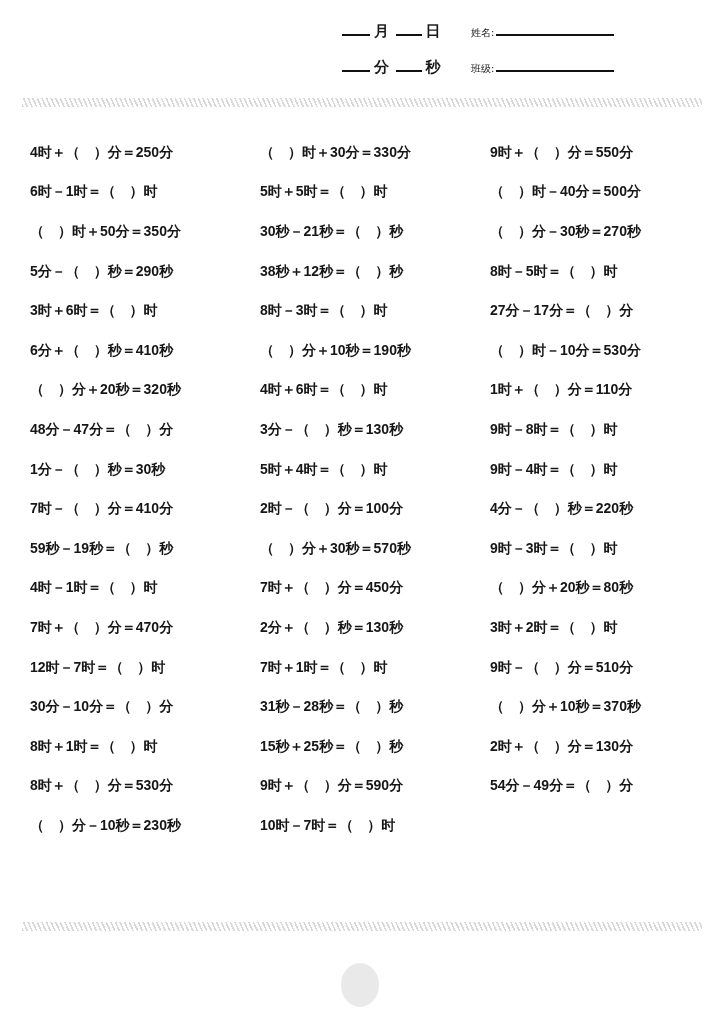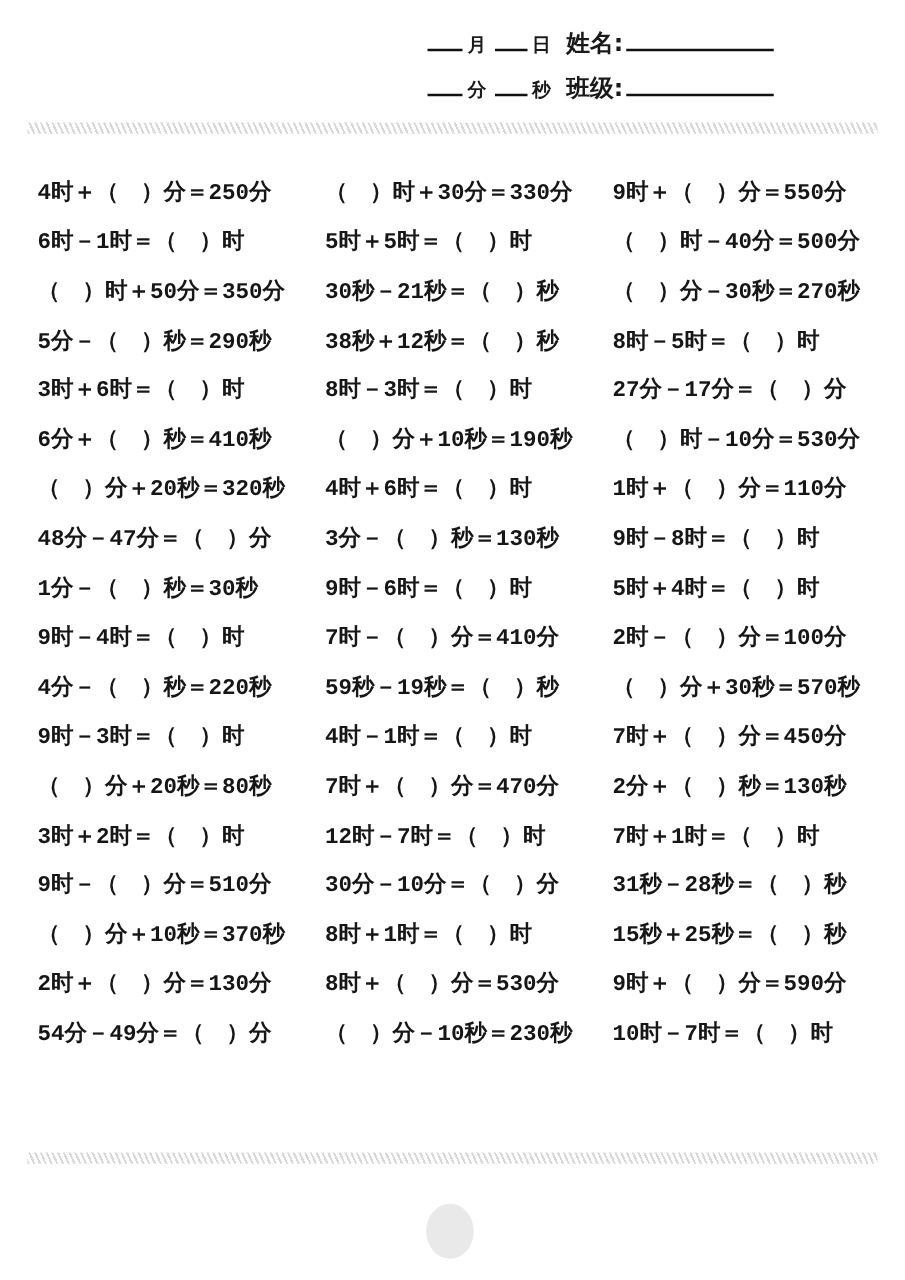--- a/index.html
+++ b/index.html
@@ -45,23 +45,23 @@
     margin: 0 4px 3px 0;
   }
   .hdr-blank.short { width: 26px; margin-left: 6px; }
   .hdr-unit {
     font-size: 15px;
     font-weight: 700;
     letter-spacing: .5px;
     font-family: "DejaVu Sans", "Liberation Sans", sans-serif;
   }
   .hdr-label {
-    font-size: 19px;
-    font-weight: 700;
-    margin-left: 12px;
+    font-size: 10px;
+    font-weight: 400;
+    margin-left: 30px;
     font-family: "DejaVu Sans", "Liberation Sans", sans-serif;
     white-space: nowrap;
   }
   .hdr-long-blank {
     display: inline-block;
     border-bottom: 2.5px solid #111;
     width: 118px;
     height: 0;
     margin-left: 2px;
     margin-bottom: 3px;
@@ -89,22 +89,22 @@
     top: 133px;
     left: 30px;
     width: 668px;
     display: grid;
     grid-template-columns: 230px 230px 208px;
     grid-auto-rows: 39.6px;
   }
   .cell {
     display: flex;
     align-items: center;
-    font-family: Liberation Mono, monospace;
-    font-size: 18px;
+    font-family: Liberation Sans, sans-serif;
+    font-size: 14px;
     font-weight: 700;
     color: #161616;
     white-space: nowrap;
     letter-spacing: 0px;
   }
 
   
   .footer-blob {
     position: absolute;
     left: 341px;
@@ -160,21 +160,20 @@
       <div class="cell">6分＋（　）秒＝410秒</div>
       <div class="cell">（　）分＋10秒＝190秒</div>
       <div class="cell">（　）时－10分＝530分</div>
       <div class="cell">（　）分＋20秒＝320秒</div>
       <div class="cell">4时＋6时＝（　）时</div>
       <div class="cell">1时＋（　）分＝110分</div>
       <div class="cell">48分－47分＝（　）分</div>
       <div class="cell">3分－（　）秒＝130秒</div>
       <div class="cell">9时－8时＝（　）时</div>
       <div class="cell">1分－（　）秒＝30秒</div>
-      <div class="cell">9时－6时＝（　）时</div>
       <div class="cell">5时＋4时＝（　）时</div>
       <div class="cell">9时－4时＝（　）时</div>
       <div class="cell">7时－（　）分＝410分</div>
       <div class="cell">2时－（　）分＝100分</div>
       <div class="cell">4分－（　）秒＝220秒</div>
       <div class="cell">59秒－19秒＝（　）秒</div>
       <div class="cell">（　）分＋30秒＝570秒</div>
       <div class="cell">9时－3时＝（　）时</div>
       <div class="cell">4时－1时＝（　）时</div>
       <div class="cell">7时＋（　）分＝450分</div>

